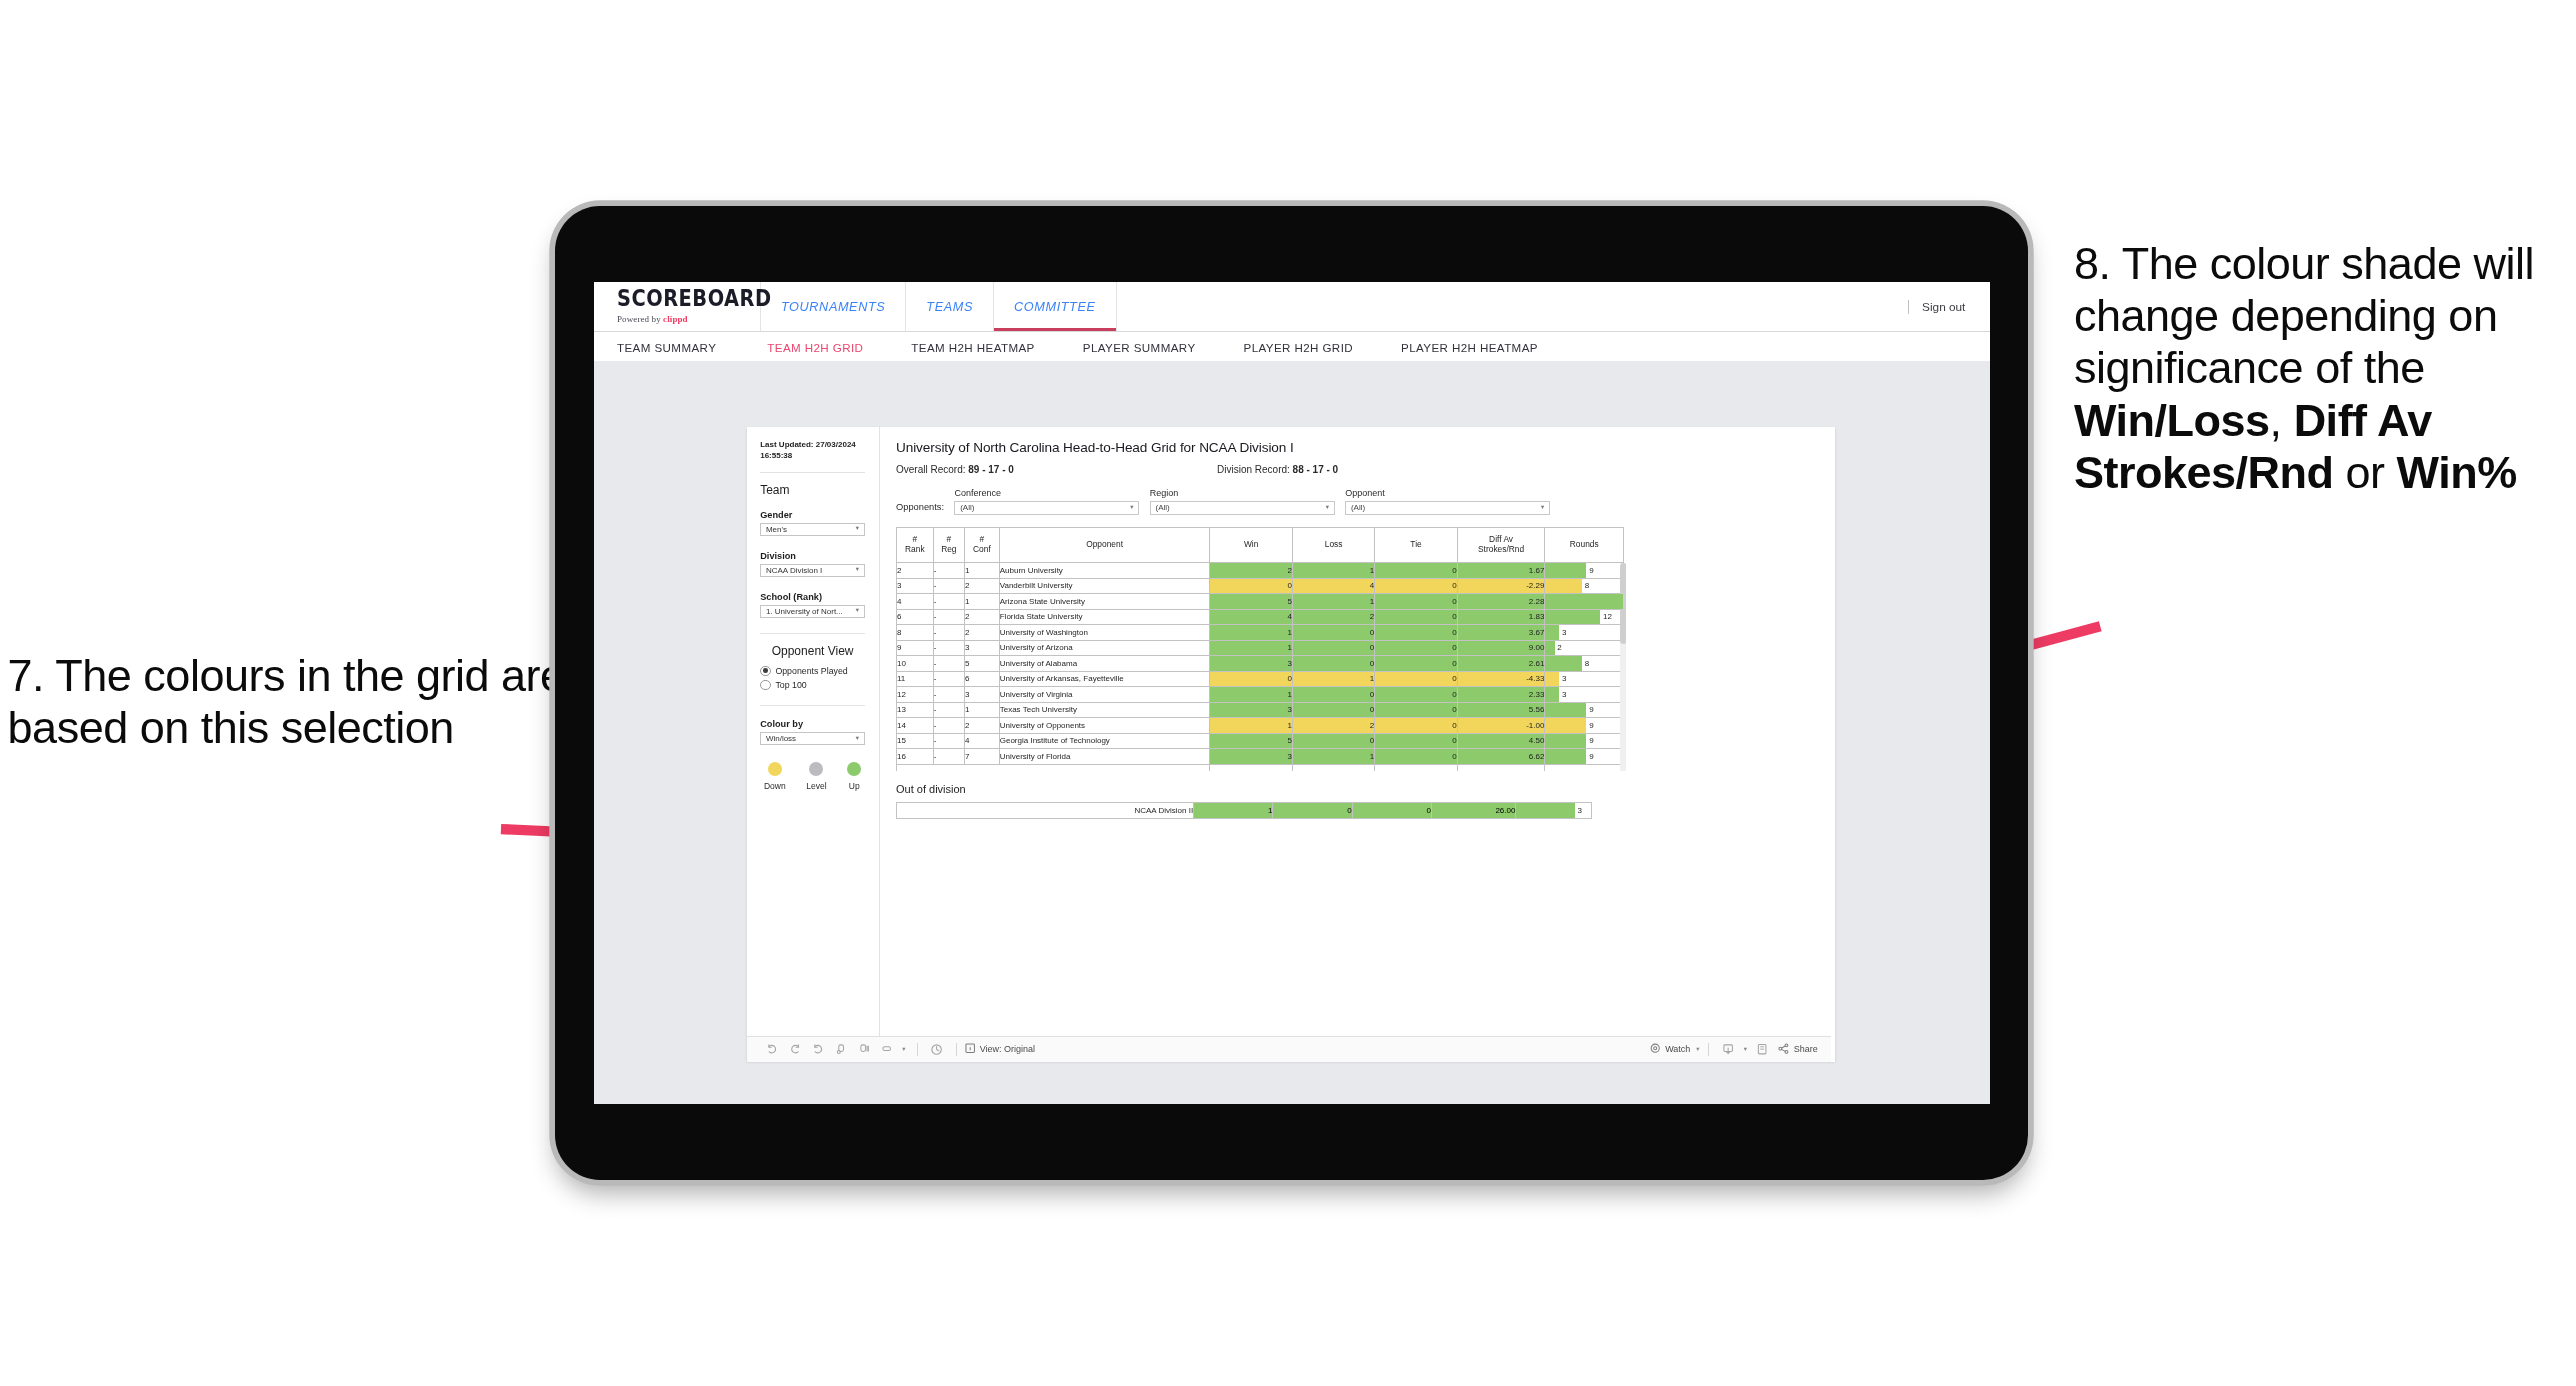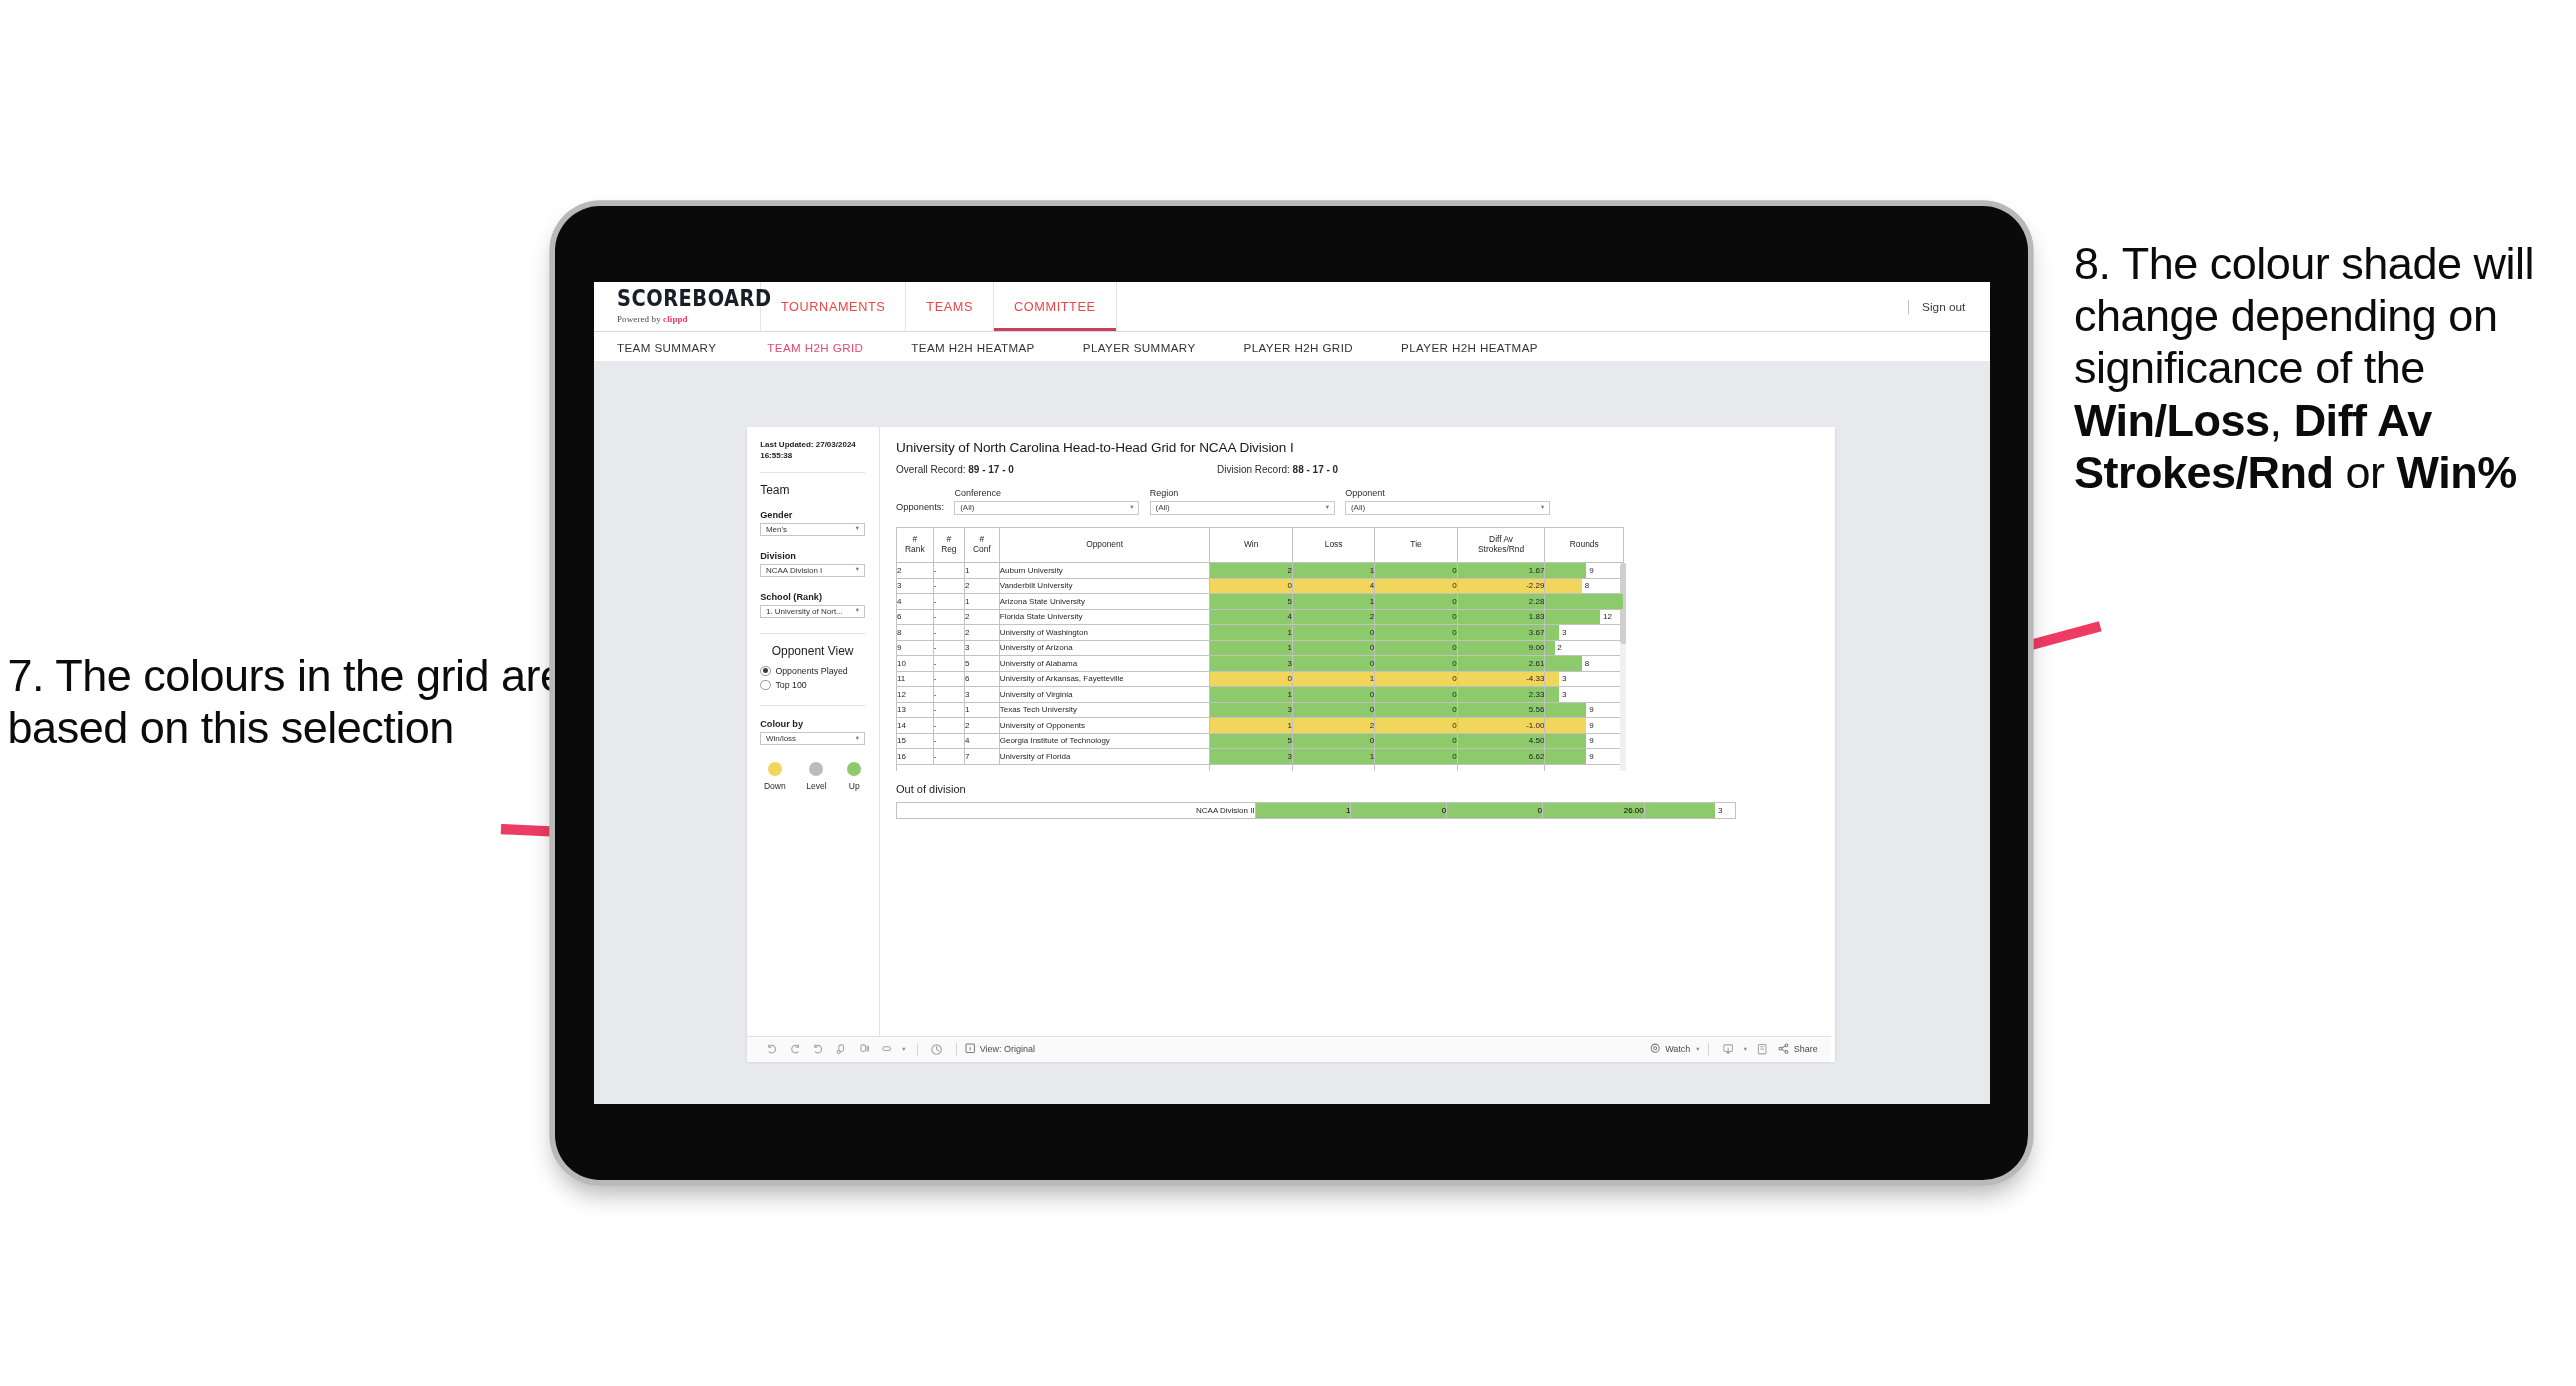--- a/index.html
+++ b/index.html
@@ -41,22 +41,22 @@
   .brand-title{
     font-family:"DejaVu Sans",sans-serif;font-weight:bold;font-size:19.4px;
     letter-spacing:0.5px;color:#1c1c28;line-height:1;
     transform:scaleY(1.18);transform-origin:left center;
   }
   .brand-sub{font-size:9px;color:#4a4a55;margin-top:5.7px;letter-spacing:0.1px;font-family:Liberation Serif, serif;}
   .brand-sub em{font-style:normal;color:#ee3b63;font-weight:bold;}
   .topnav{display:flex;align-items:stretch;}
   .topnav-item{
     display:flex;align-items:center;padding:0 20px;font-size:12.7px;
-    color:#ef4444;letter-spacing:0.6px;border-right:0.9px solid #e4e4e4;
-    cursor:pointer;position:relative;
+    color:#3b82f6;letter-spacing:0.6px;border-right:0.9px solid #e4e4e4;
+    cursor:pointer;position:relative;font-style:italic;
   }
   .topnav-item:first-child{border-left:none;}
   .topnav-item.active:after{
     content:"";position:absolute;left:0;right:0;bottom:0;height:2.8px;background:#c9405f;
   }
   .topnav-spacer{flex:1;}
   .signout-wrap{display:flex;align-items:center;padding-right:24.6px;gap:13.2px;}
   .signout-bar{width:0.9px;height:14px;background:#bfbfbf;}
   .signout{font-size:11.8px;color:#3c3c44;cursor:pointer;}
 
@@ -154,21 +154,21 @@
   .rlabel{position:absolute;top:0;bottom:0;display:flex;align-items:center;font-size:8px;color:#1f1f1f;padding-left:2.8px;}
   .pad-row td{height:45px;border-left:0.9px solid #c2c2c2;border-right:0.9px solid #c2c2c2;border-top:none;border-bottom:0.9px solid #c2c2c2;background:#fff;}
   .pad-row td.blank{border:0.9px solid #c2c2c2;border-top:none;}
   .clip{position:relative;overflow:hidden;height:208px;width:730px;}
   .scrollbar{
     position:absolute;right:-0.9px;top:0;width:6.6px;height:81px;background:#cfcfcf;border-radius:3.8px;
   }
   .scroll-track{position:absolute;right:-0.9px;top:0;width:6.6px;height:208px;background:#f0f0f0;}
 
   .ood-title{font-size:11px;color:#1d1d1d;margin:12.3px 0 6.6px 0;}
-  .ood-tbl{border-collapse:collapse;table-layout:fixed;width:840px;font-size:8px;}
+  .ood-tbl{border-collapse:collapse;table-layout:fixed;width:696px;font-size:8px;}
   .ood-tbl td{border:0.9px solid #c2c2c2;height:15px;padding:0;}
   .ood-name{width:235px;text-align:right;padding-right:4.7px;color:#1f1f1f;}
 
   
   #viz-toolbar{
     position:absolute;left:0;right:4px;bottom:0;height:26.4px;background:#fafafa;
     border-top:0.9px solid #e0e0e0;display:flex;align-items:center;
     padding:0 13.2px;box-sizing:border-box;gap:0;
   }
   .tb-ico{

